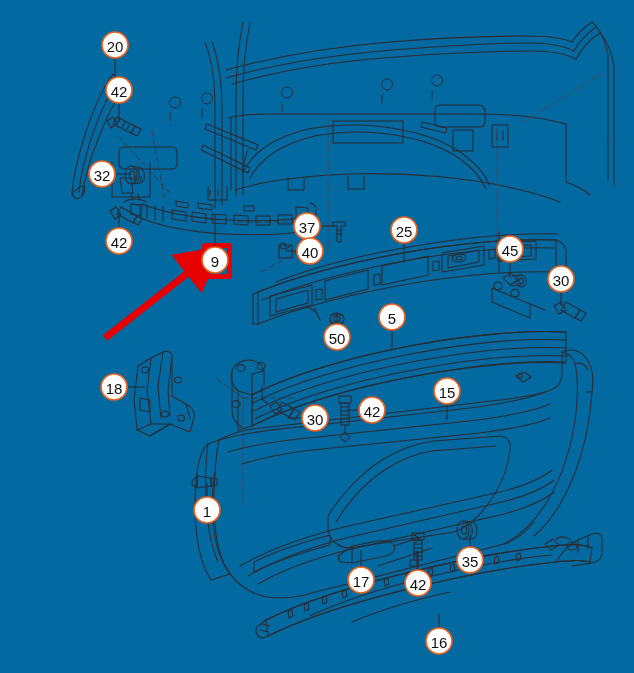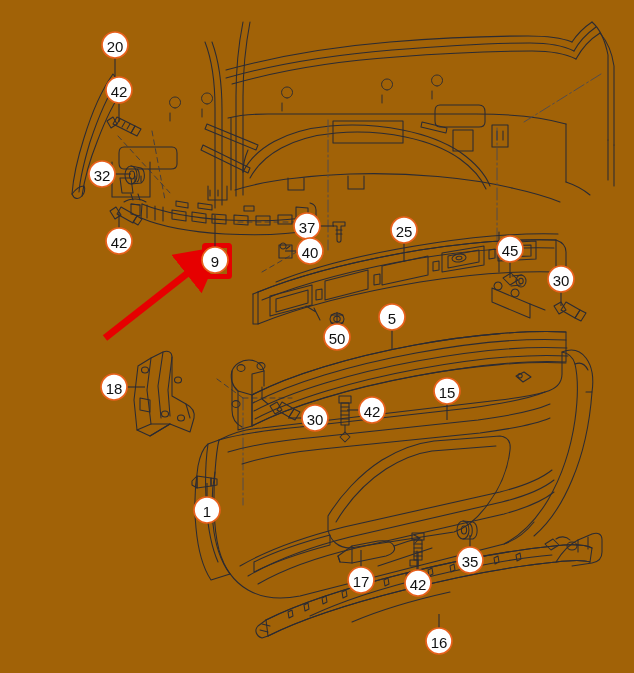--- a/index.html
+++ b/index.html
@@ -1,17 +1,17 @@
 <!DOCTYPE html>
 <html><head>
 <meta charset="utf-8">
 <style>
   html,body{margin:0;padding:0;background:#fff;}
   body{width:634px;height:673px;font-family:"Liberation Sans",sans-serif;overflow:hidden;}
-  #stage{position:relative;width:634px;height:673px;background:#a16207;}
+  #stage{position:relative;width:634px;height:673px;background:#0369a1;}
   #stage svg{position:absolute;top:0;left:0;}
   .callout-num{font-family:"Liberation Sans",sans-serif;font-size:15px;fill:#111111;text-anchor:middle;dominant-baseline:central;}
 </style>
 </head>
 <body>
 
 <div id="stage">
 
   <svg width="634" height="673" viewBox="0 0 634 673">
     <g fill="none" stroke="#2b2b33" stroke-width="1.05" stroke-linejoin="round" stroke-linecap="round">

